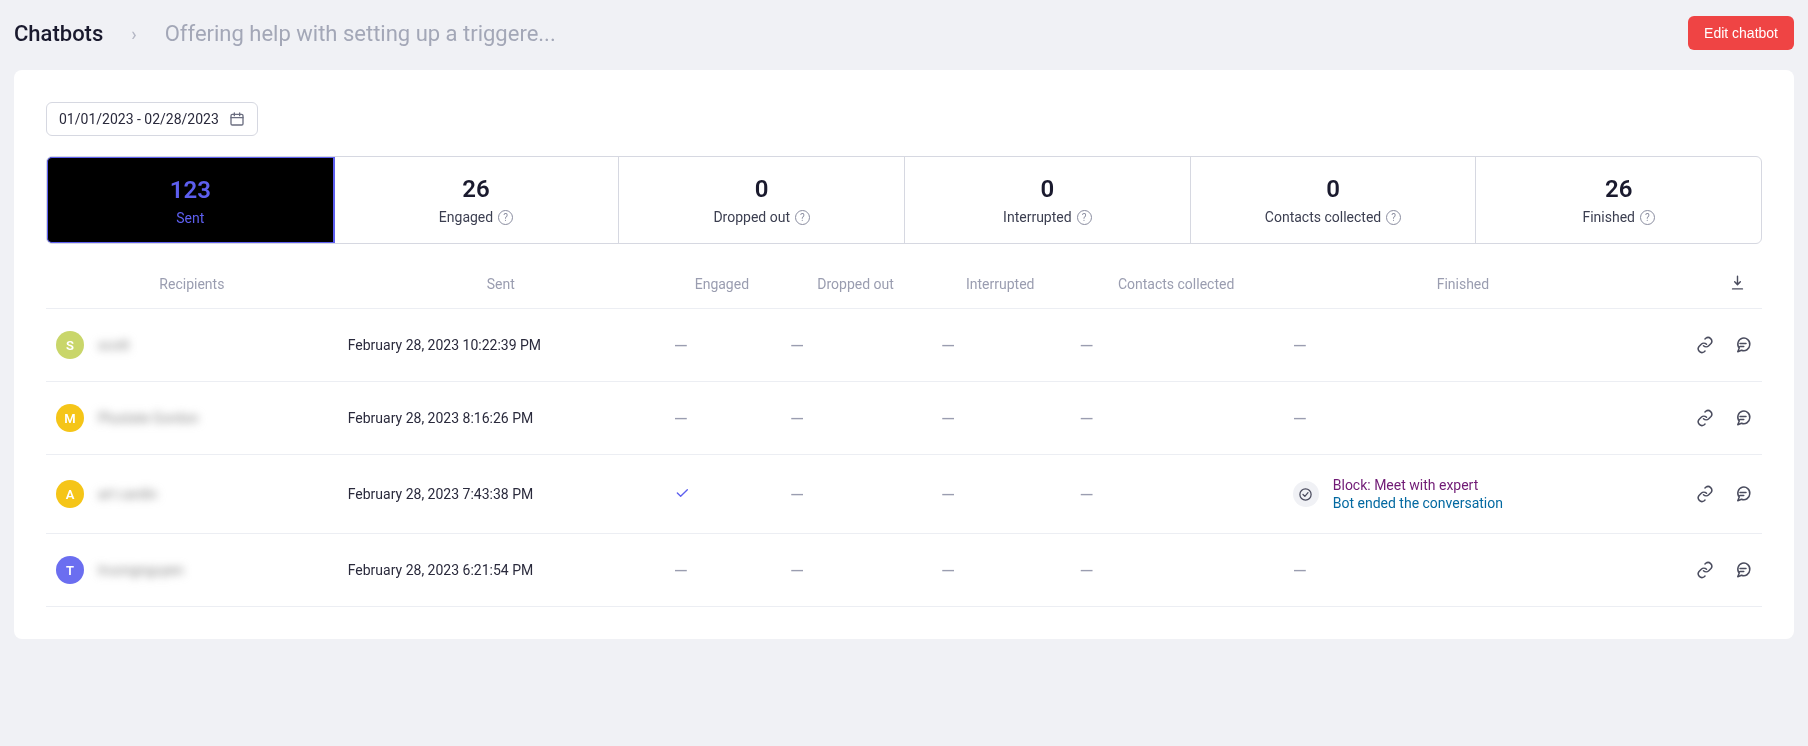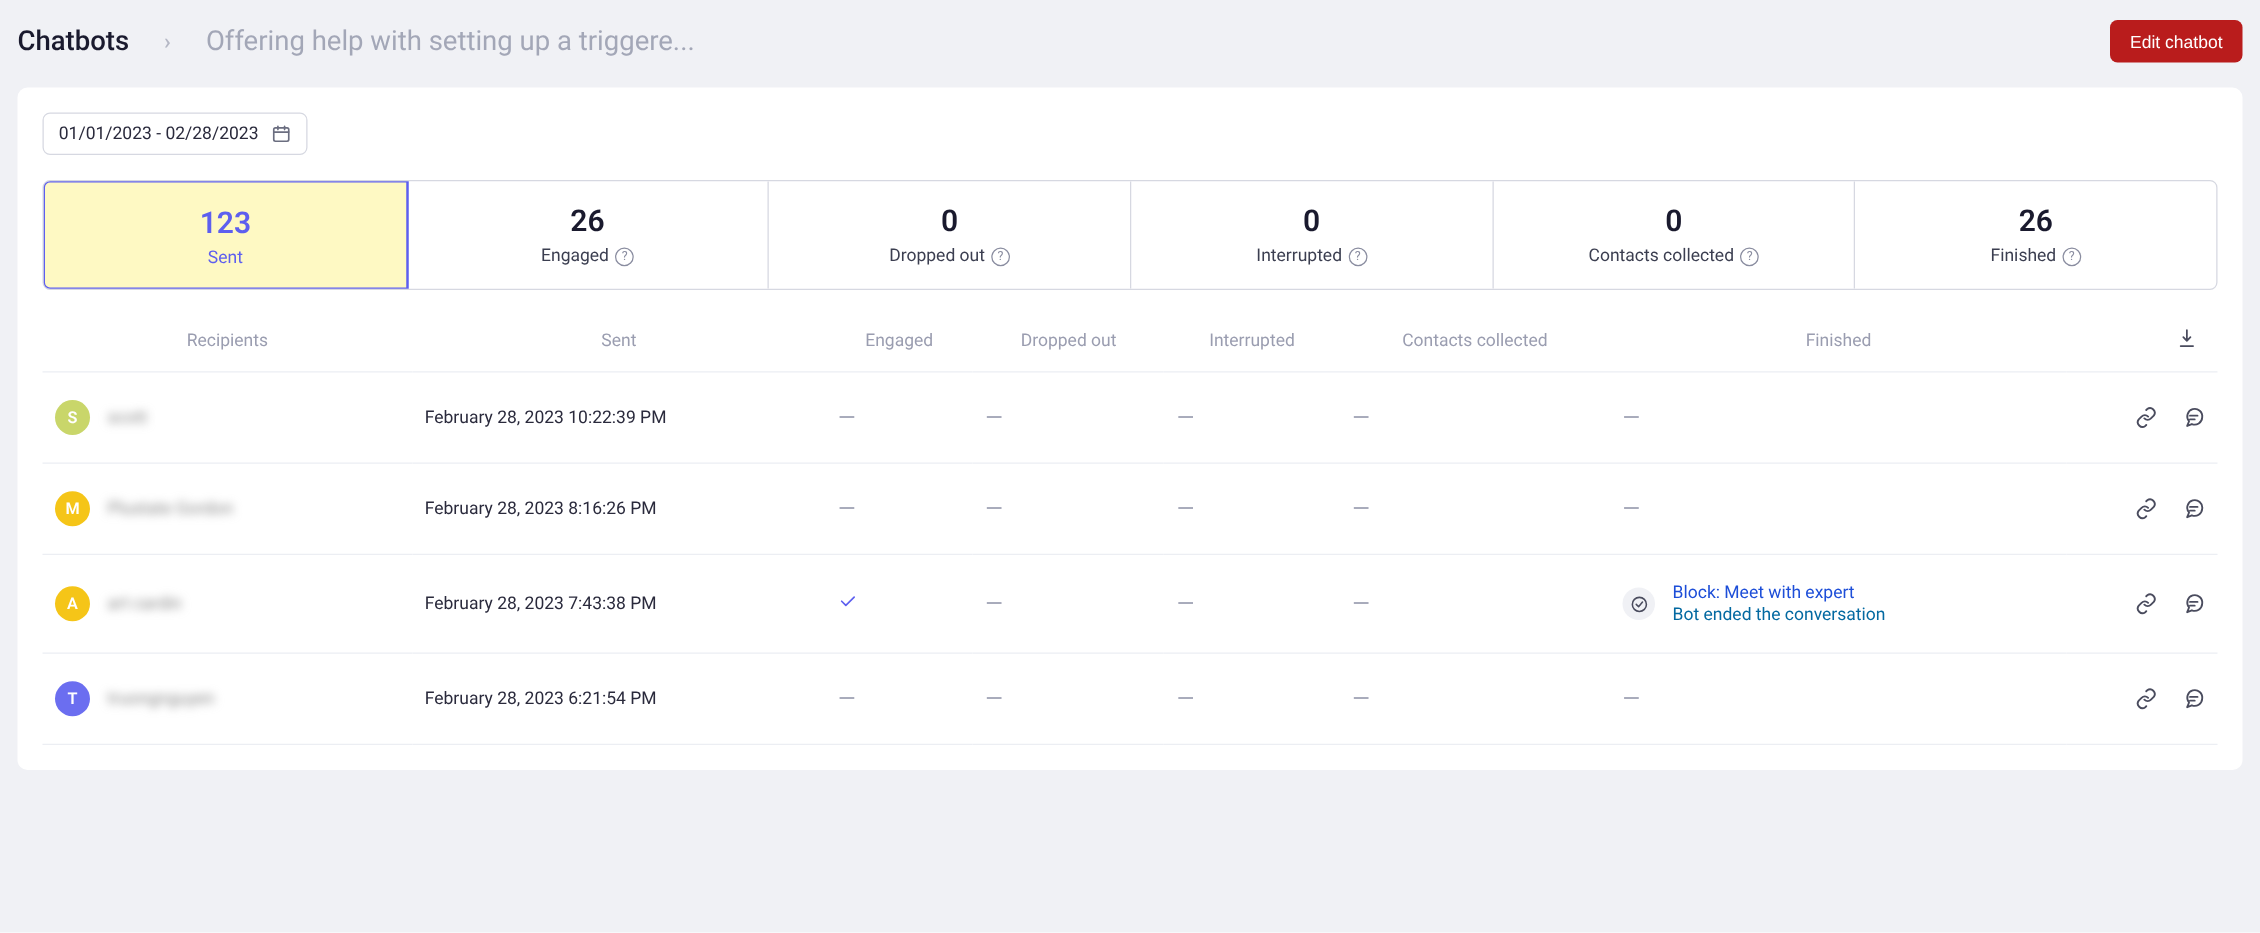--- a/index.html
+++ b/index.html
@@ -30,33 +30,33 @@
     }
     .breadcrumb .chev {
       color: #b5b8c5;
       font-size: 18px;
     }
     .breadcrumb .crumb {
       color: #a3a7b7;
       font-weight: 400;
     }
     .btn-primary {
-      background: #b91c1c;
+      background: #ef4444;
       color: #fff;
       border: none;
       padding: 9px 16px;
       border-radius: 6px;
       font-size: 14px;
       font-weight: 500;
       cursor: pointer;
     }
     .card {
       background: #fff;
       border-radius: 8px;
-      padding: 20px;
+      padding: 32px;
     }
     .date-picker {
       display: inline-flex;
       align-items: center;
       gap: 10px;
       border: 1px solid #d6d8e1;
       border-radius: 6px;
       padding: 8px 12px;
       font-size: 14px;
       color: #2a2a3c;
@@ -73,21 +73,21 @@
     }
     .stat {
       flex: 1;
       text-align: center;
       padding: 18px 10px 16px;
       border-right: 1px solid #d6d8e1;
       cursor: pointer;
     }
     .stat:last-child { border-right: none; }
     .stat.active {
-      background: #fef9c3;
+      background: #000000;
       border: 2px solid #5d5fef;
       margin: -1px;
       border-radius: 6px 0 0 6px;
     }
     .stat .num {
       font-size: 24px;
       font-weight: 600;
       color: #1a1a2e;
     }
     .stat.active .num { color: #5d5fef; }
@@ -160,21 +160,21 @@
     }
     .finished-badge {
       width: 26px; height: 26px;
       border-radius: 50%;
       background: #f0f1f5;
       display: flex;
       align-items: center;
       justify-content: center;
     }
     .finished-badge svg { width: 15px; height: 15px; stroke: #4a4c5e; }
-    .finished-text .t1 { color: #1d4ed8; font-size: 14px; }
+    .finished-text .t1 { color: #701a75; font-size: 14px; }
     .finished-text .t2 { color: #0369a1; font-size: 14px; margin-top: 2px; }
     .row-actions {
       display: flex;
       gap: 20px;
       justify-content: flex-end;
     }
     .row-actions svg { width: 18px; height: 18px; stroke: #4a4c5e; cursor: pointer; }
     .dl-ic svg { width: 17px; height: 17px; stroke: #4a4c5e; }
     th .dl-wrap { display:flex; justify-content:flex-end; padding-right:6px;}
   </style>

